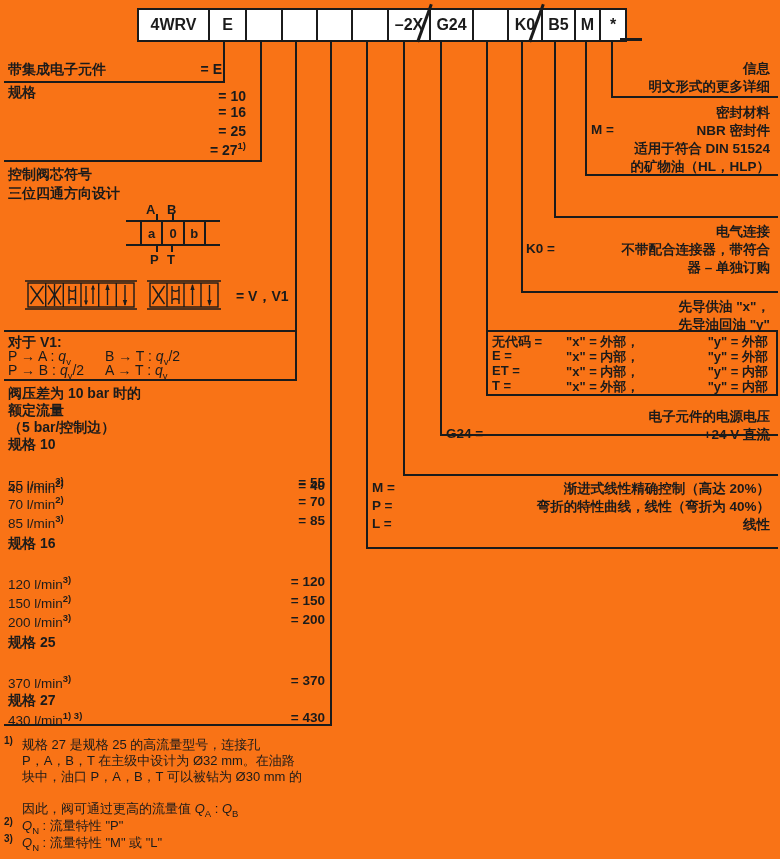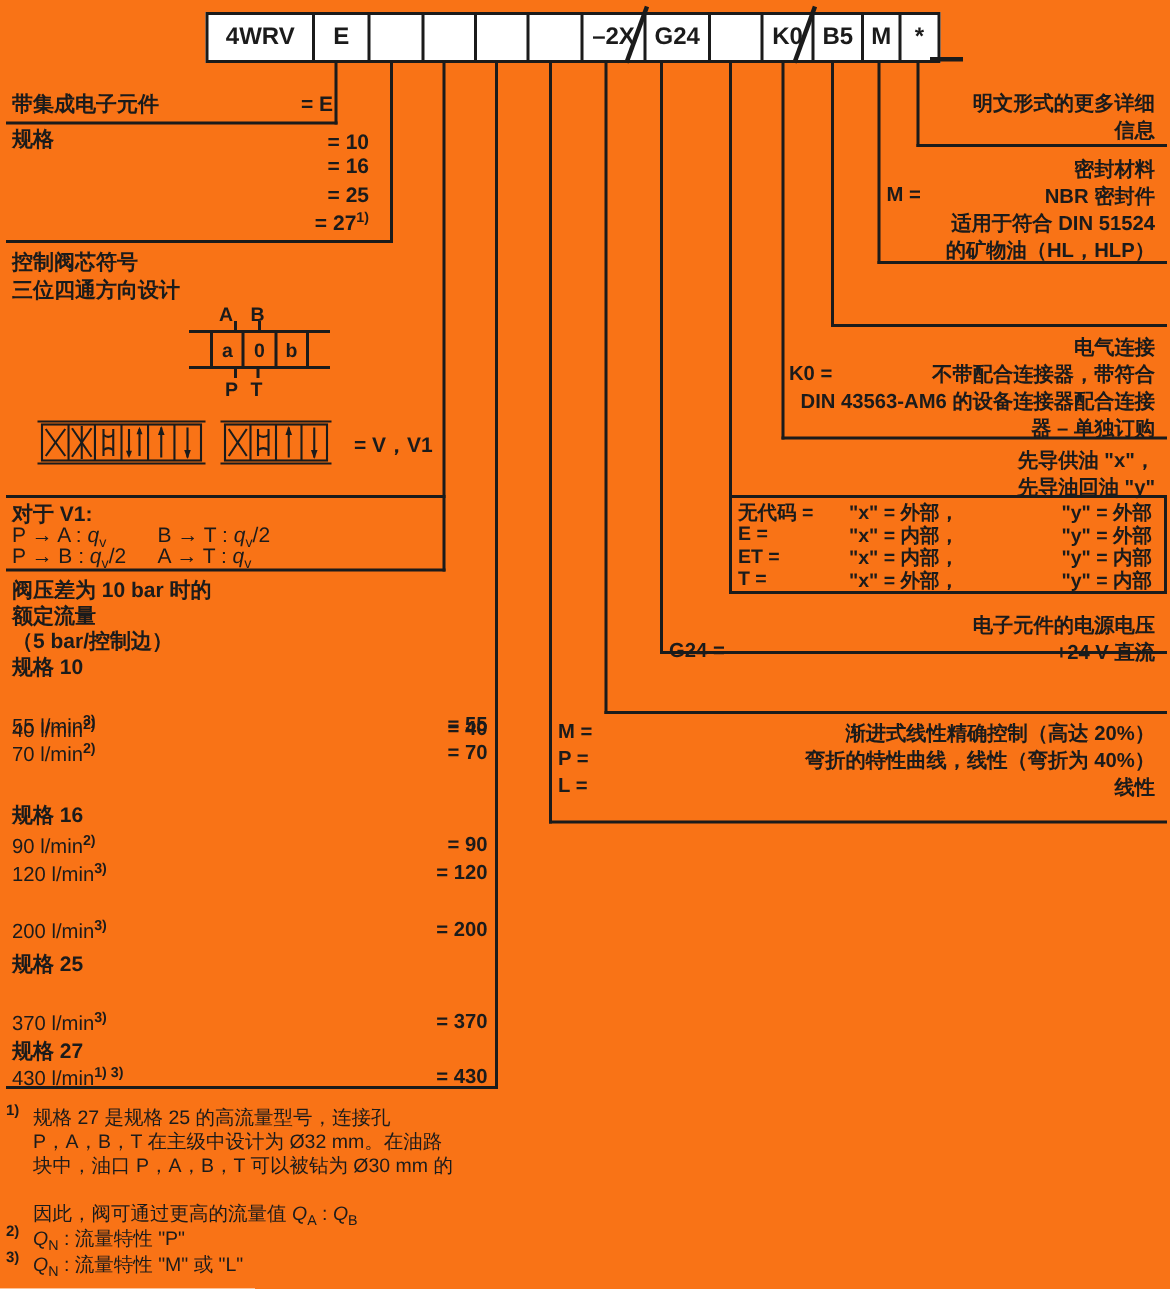--- a/index.html
+++ b/index.html
@@ -194,29 +194,33 @@
       <span class="fval">= 40</span>
     </div>
   <div class="frow" style="top:475px">
       <span class="lbl"><span>55 l/min</span><sup>3)</sup></span>
       <span class="fval">= 55</span>
     </div>
   <div class="frow" style="top:494px">
       <span class="lbl"><span>70 l/min</span><sup>2)</sup></span>
       <span class="fval">= 70</span>
     </div>
+  <div class="frow" style="top:513px">
+      <span class="lbl"><span>85 l/min</span><sup>3)</sup></span>
+      <span class="fval">= 85</span>
+    </div>
 
   <div class="txt" style="left:8px;top:535px">规格 16</div>
-  <div class="frow" style="top:555px">
-      <span class="lbl"><span>90 l/min</span><sup>2)</sup></span>
-      <span class="fval">= 90</span>
-    </div>
   <div class="frow" style="top:574px">
       <span class="lbl"><span>120 l/min</span><sup>3)</sup></span>
       <span class="fval">= 120</span>
+    </div>
+  <div class="frow" style="top:593px">
+      <span class="lbl"><span>150 l/min</span><sup>2)</sup></span>
+      <span class="fval">= 150</span>
     </div>
   <div class="frow" style="top:612px">
       <span class="lbl"><span>200 l/min</span><sup>3)</sup></span>
       <span class="fval">= 200</span>
     </div>
 
   <div class="txt" style="left:8px;top:634px">规格 25</div>
   <div class="frow" style="top:673px">
       <span class="lbl"><span>370 l/min</span><sup>3)</sup></span>
       <span class="fval">= 370</span>
@@ -232,42 +236,41 @@
   <div class="fnline" style="top:736px">规格 27 是规格 25 的高流量型号，连接孔</div>
   <div class="fnline" style="top:752px">P，A，B，T 在主级中设计为 Ø32 mm。在油路</div>
   <div class="fnline" style="top:768px">块中，油口 P，A，B，T 可以被钻为 Ø30 mm 的</div>
   <div class="fnline" style="top:800px">因此，阀可通过更高的流量值 <i>Q</i><sub>A</sub> : <i>Q</i><sub>B</sub></div>
   <div class="fnmark" style="top:816px">2)</div>
   <div class="fnline" style="top:817px"><i>Q</i><sub>N</sub> : 流量特性 "P"</div>
   <div class="fnmark" style="top:833px">3)</div>
   <div class="fnline" style="top:834px"><i>Q</i><sub>N</sub> : 流量特性 "M" 或 "L"</div>
 
   <div class="rblock" style="left:611px;top:60px;width:159px;text-align:right">
+    <span class="val">信息</span>
     <span class="val">明文形式的更多详细</span>
-    <span class="val">信息</span>
   </div>
 
   <div class="rblock" style="left:591px;top:104px;width:179px">
     <span class="val">密封材料</span>
     <div style="position:relative">
       <span class="code">M =</span>
       <span class="val">NBR 密封件</span>
     </div>
     <span class="val">适用于符合 DIN 51524</span>
     <span class="val">的矿物油（HL，HLP）</span>
   </div>
 
 
   <div class="rblock" style="left:526px;top:223px;width:244px">
     <span class="val">电气连接</span>
     <div style="position:relative">
       <span class="code">K0 =</span>
       <span class="val">不带配合连接器，带符合</span>
     </div>
-    <span class="val">DIN 43563-AM6 的设备连接器配合连接</span>
     <span class="val">器 – 单独订购</span>
   </div>
 
   <div class="rblock" style="left:600px;top:298px;width:170px;text-align:right">
     <span class="val">先导供油 "x"，</span>
     <span class="val">先导油回油 "y"</span>
   </div>
   <div class="prow" style="top:333px">
       <span class="pc">无代码 =</span>
       <span class="px">"x" = 外部，</span>

